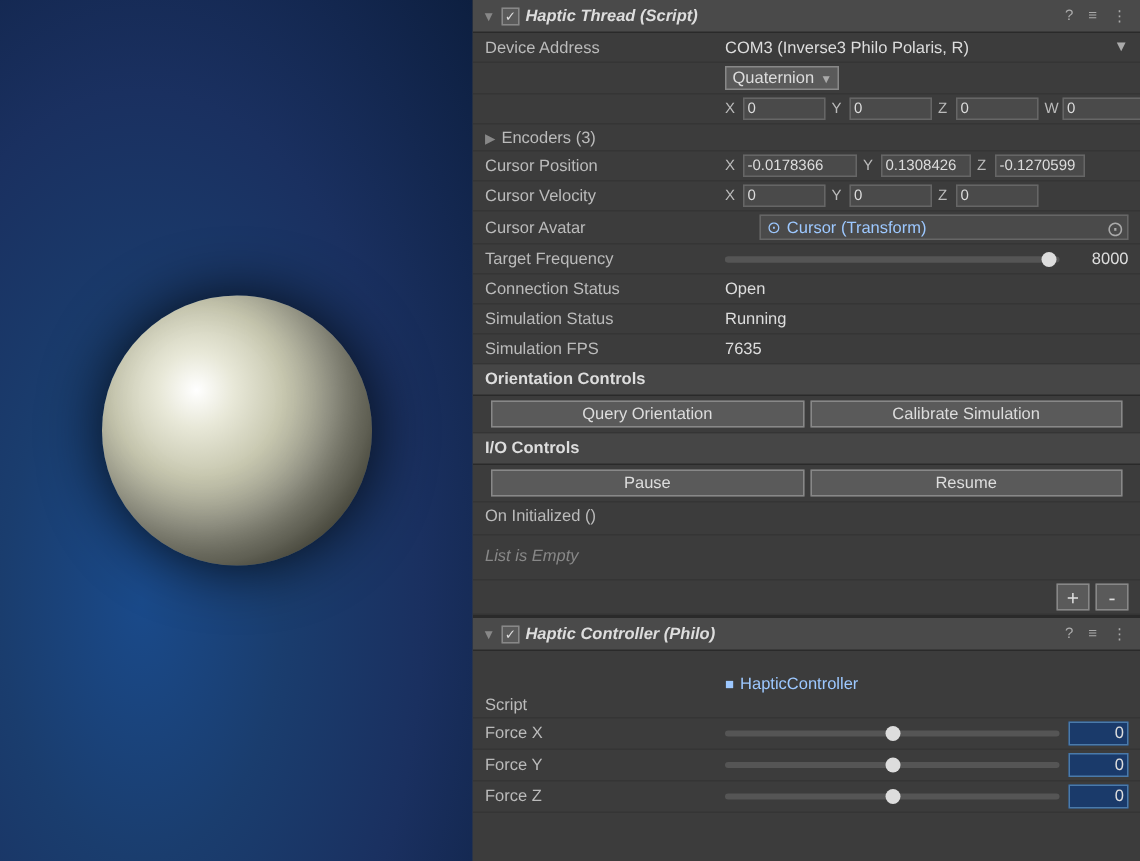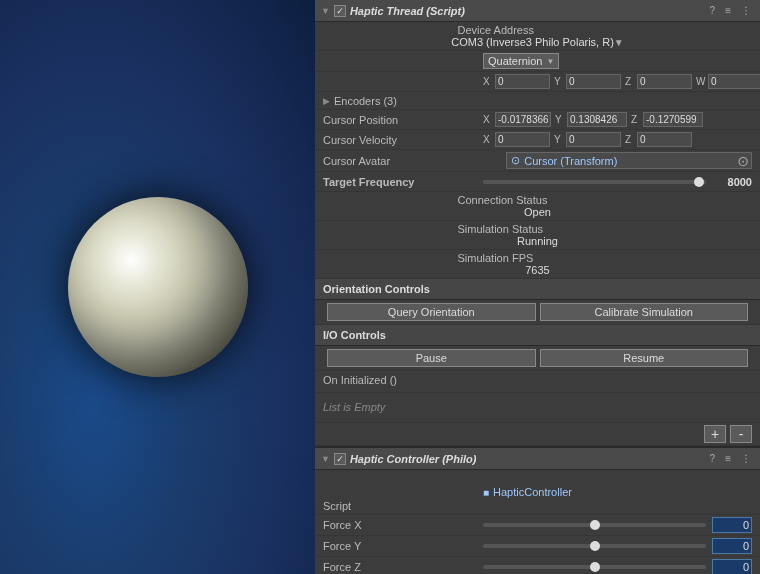--- a/index.html
+++ b/index.html
@@ -92,21 +92,20 @@
       font-size: 9px;
       margin-right: 4px;
     }
 
     .row {
       display: flex;
       align-items: center;
       padding: 2px 8px;
       min-height: 20px;
       border-bottom: 1px solid #353535;
-      flex-direction: column;
     }
 
     .row-label {
       color: #bbb;
       width: 160px;
       flex-shrink: 0;
       font-size: 11px;
     }
 
     .row-value {
@@ -182,21 +181,20 @@
       border-bottom: 1px solid #353535;
       cursor: pointer;
     }
 
     .slider-row {
       display: flex;
       align-items: center;
       padding: 2px 8px;
       min-height: 20px;
       border-bottom: 1px solid #353535;
-      font-weight: bold;
     }
 
     .slider-label {
       color: #bbb;
       width: 160px;
       flex-shrink: 0;
       font-size: 11px;
     }
 
     .slider-track {
@@ -509,21 +507,21 @@
   <div class="encoders-row">
     <span class="triangle">▶</span>
     <span class="row-label">Encoders (3)</span>
   </div>
 
   <div class="xyzw-row">
     <span class="xyzw-label">Cursor Position</span>
     <div class="xyzw-fields">
       <div class="xyzw-field">
         <span class="axis-label">X</span>
-        <input type="text" style="width: 56px;" value="-0.0178366">
+        <input type="text" style="width: 76px;" value="-0.0178366">
       </div>
       <div class="xyzw-field">
         <span class="axis-label">Y</span>
         <input type="text" style="width: 60px;" value="0.1308426">
       </div>
       <div class="xyzw-field">
         <span class="axis-label">Z</span>
         <input type="text" style="width: 60px;" value="-0.1270599">
       </div>
     </div>

